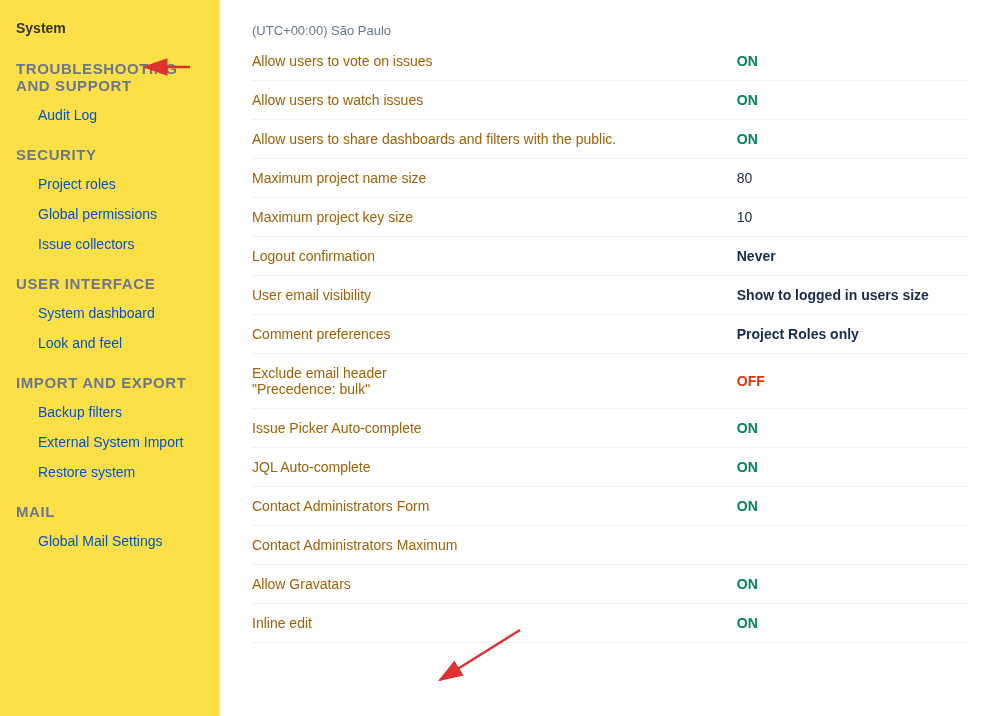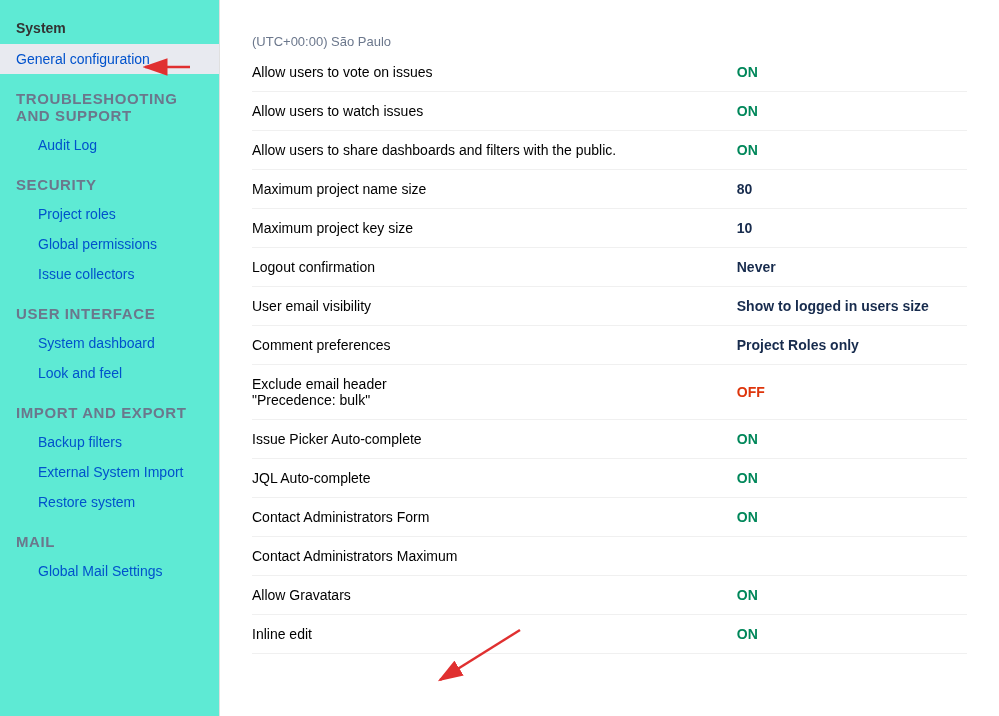--- a/index.html
+++ b/index.html
@@ -13,21 +13,21 @@
       overflow: hidden;
     }
 
     
     .sidebar {
       width: 220px;
       min-width: 220px;
       border-right: 1px solid #e0e0e0;
       overflow-y: auto;
       padding: 12px 0;
-      background: #5eead4;
+      background: #fde047;
     }
 
     .sidebar-section-title {
       font-size: 15px;
       font-weight: 700;
       color: #6b778c;
       letter-spacing: 0.04em;
       padding: 16px 16px 6px 16px;
       text-transform: uppercase;
     }
@@ -57,21 +57,21 @@
       padding: 8px 16px;
       font-size: 14px;
       font-weight: 600;
       color: #333;
     }
 
     
     .main-content {
       flex: 1;
       overflow-y: auto;
-      padding: 16px 32px 40px 32px;
+      padding: 5px 32px 40px 32px;
     }
 
     .section-header {
       font-size: 16px;
       font-weight: 600;
       color: #172b4d;
       padding: 24px 0 12px 0;
       display: flex;
       align-items: center;
       gap: 8px;
@@ -99,21 +99,21 @@
     .options-table tr {
       border-bottom: 1px solid #f0f0f0;
     }
 
     .options-table td {
       padding: 11px 0;
       vertical-align: middle;
     }
 
     .options-table td:first-child {
-      color: #000000;
+      color: #a16207;
       font-size: 14px;
       width: 65%;
     }
 
     .options-table td:last-child {
       font-size: 14px;
       text-align: left;
       padding-left: 20px;
     }
 
@@ -127,39 +127,35 @@
       font-weight: 700;
     }
 
     .status-bold {
       font-weight: 700;
       color: #172b4d;
     }
 
     .status-normal {
       color: #172b4d;
-      font-weight: bold;
     }
 
     .top-breadcrumb {
       font-size: 13px;
       color: #6b778c;
       padding: 18px 0 4px 0;
     }
   </style>
 </head>
 <body>
 
 <div class="sidebar">
   <div class="sidebar-top-label">System</div>
 
   <div id="sidebar-items-container">
-      <div class="sidebar-item active">
-        <span>General configuration</span>
-      </div>
       <div class="sidebar-section-title">TROUBLESHOOTING AND SUPPORT</div>
       <div class="sidebar-item plain">
         <span>Audit Log</span>
       </div>
       <div class="sidebar-section-title">SECURITY</div>
       <div class="sidebar-item plain">
         <span>Project roles</span>
       </div>
       <div class="sidebar-item plain">
         <span>Global permissions</span>

